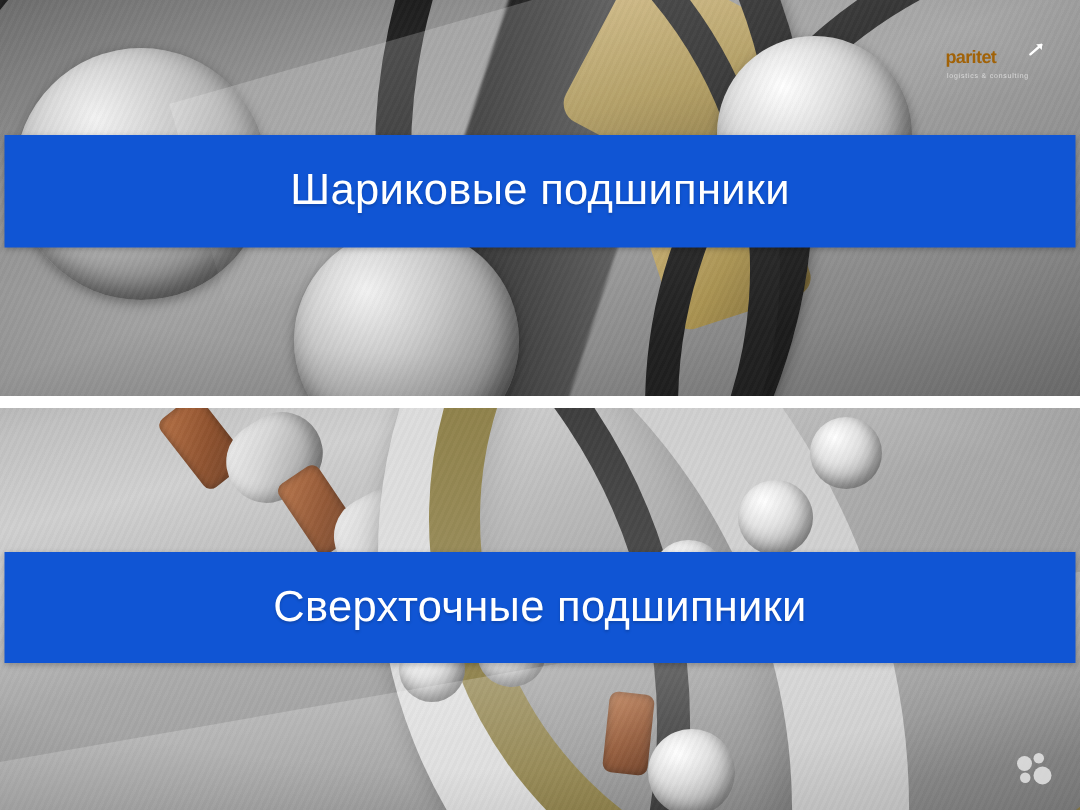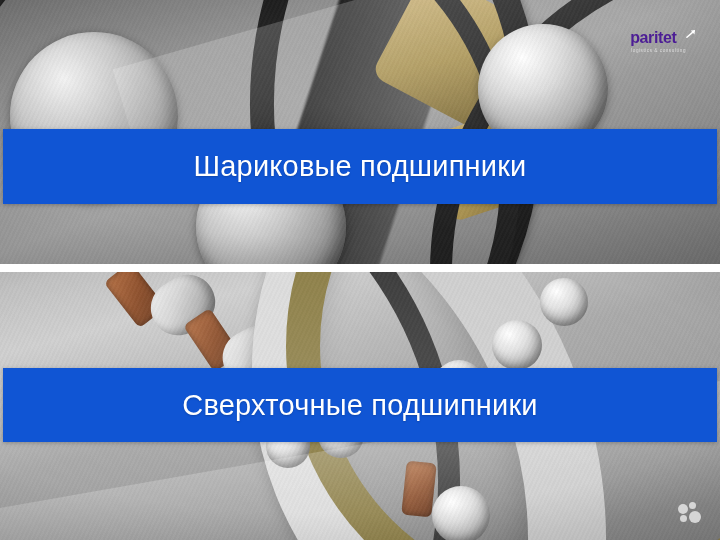--- a/index.html
+++ b/index.html
@@ -132,39 +132,39 @@
   }
 
   
   .caption{
     position:absolute;left:3px;width:714px;
     background:#1055d4;
     display:flex;align-items:center;justify-content:center;
     z-index:6;
     box-shadow:0 1px 4px rgba(0,0,0,.25);
   }
-  .caption-1{top:90px;height:75px;margin-top:39px;}
+  .caption-1{top:90px;height:75px;}
   .caption-2{top:368px;height:74px;align-items:center;}
   .caption-text{
     color:#ffffff;
     font-size:29px;
     font-weight:400;
     letter-spacing:.2px;
     white-space:nowrap;
     text-shadow:0 1px 2px rgba(0,0,0,.18);
   }
 
   
   .logo{
     position:absolute;right:34px;top:30px;z-index:7;
     text-align:left;line-height:1;
   }
   .logo-word{
     position:relative;display:inline-block;
-    color:#4c1d95;font-size:16px;font-weight:700;
+    color:#a16207;font-size:12px;font-weight:700;
     letter-spacing:-.4px;
   }
   .logo-arrow{
     position:absolute;right:-11px;top:-3px;
     width:11px;height:11px;
   }
   .logo-sub{
     display:block;margin-top:3px;margin-left:1px;
     color:#e2e2e2;font-size:4.6px;letter-spacing:.55px;
     white-space:nowrap;opacity:.9;

